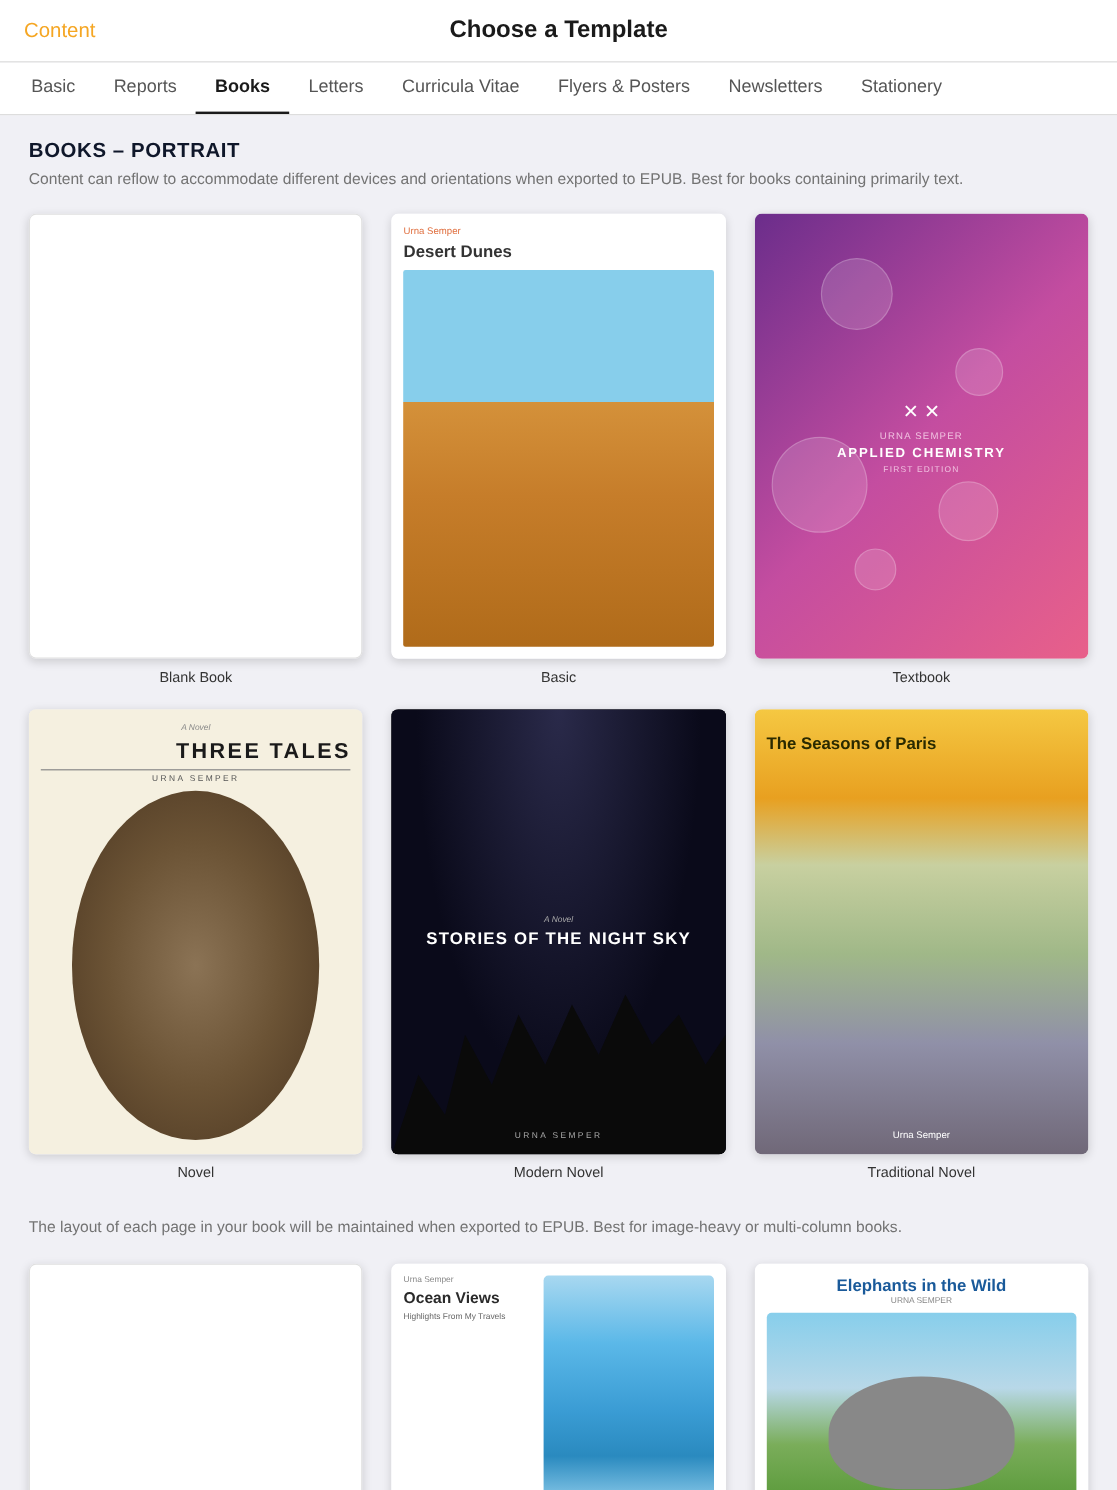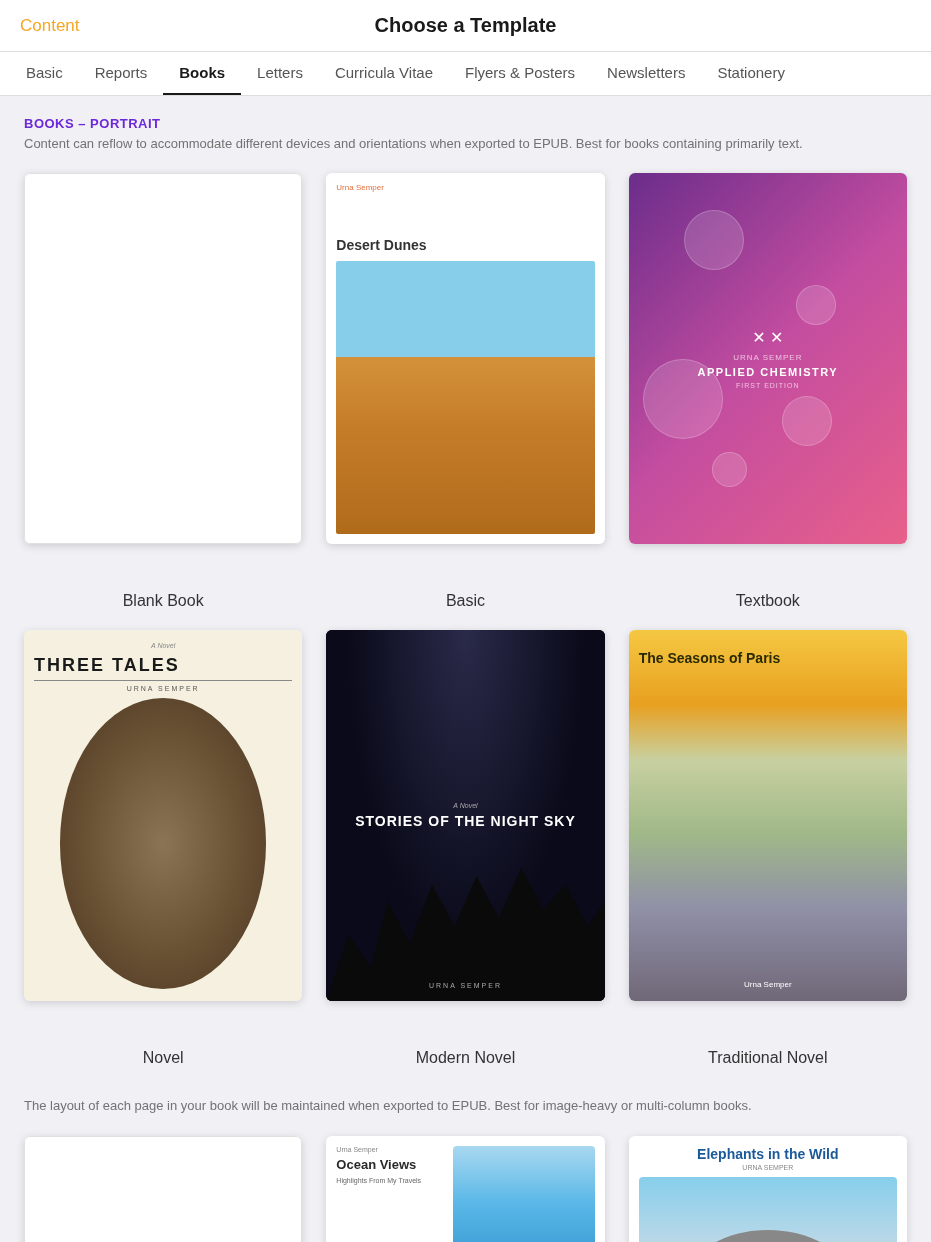--- a/index.html
+++ b/index.html
@@ -62,23 +62,23 @@
       border-bottom: 2px solid #1a1a1a;
     }
 
     
     .content {
       padding: 20px 24px;
     }
 
     
     .section-title {
-      font-size: 13px;
+      font-size: 17px;
       font-weight: 600;
-      color: #6d28d9;
+      color: #0f172a;
       letter-spacing: 0.5px;
       margin-bottom: 4px;
       text-transform: uppercase;
     }
     .section-desc {
       font-size: 13px;
       color: #737373;
       margin-bottom: 20px;
       line-height: 1.4;
     }
@@ -88,36 +88,35 @@
       display: grid;
       grid-template-columns: repeat(3, 1fr);
       gap: 20px 24px;
       margin-bottom: 30px;
     }
     .template-item {
       display: flex;
       flex-direction: column;
       align-items: center;
       cursor: pointer;
-      gap: 40px;
     }
     .template-cover {
       width: 100%;
       aspect-ratio: 3/4;
       border-radius: 6px;
       overflow: hidden;
       box-shadow: 0 2px 8px rgba(0,0,0,0.15);
       margin-bottom: 8px;
       position: relative;
     }
     .template-cover.landscape {
       aspect-ratio: 4/3;
     }
     .template-name {
-      font-size: 16px;
+      font-size: 12px;
       color: #333;
       text-align: center;
     }
 
     
     .blank-cover {
       background: #fff;
       width: 100%;
       height: 100%;
       border: 1px solid #e0e0e0;
@@ -136,21 +135,20 @@
     .desert-label {
       font-size: 8px;
       color: #e07040;
       margin-bottom: 4px;
     }
     .desert-title {
       font-size: 14px;
       font-weight: 700;
       color: #333;
       margin-bottom: 8px;
-      margin-top: 41px;
     }
     .desert-img {
       flex: 1;
       background: linear-gradient(180deg, #87ceeb 0%, #87ceeb 35%, #d4913a 35%, #c67d2a 60%, #b06b1a 100%);
       border-radius: 2px;
     }
 
     
     .textbook-cover {
       background: linear-gradient(135deg, #6b2d8b 0%, #c44da0 50%, #e8608a 100%);
@@ -224,21 +222,21 @@
     }
     .novel-title {
       font-size: 18px;
       font-weight: 900;
       color: #1a1a1a;
       text-transform: uppercase;
       letter-spacing: 2px;
       border-bottom: 1px solid #888;
       padding-bottom: 4px;
       width: 100%;
-      text-align: left;
+      text-align: right;
     }
     .novel-author {
       font-size: 7px;
       color: #555;
       letter-spacing: 2px;
       text-transform: uppercase;
       margin: 4px 0 6px;
     }
     .novel-nest {
       flex: 1;

